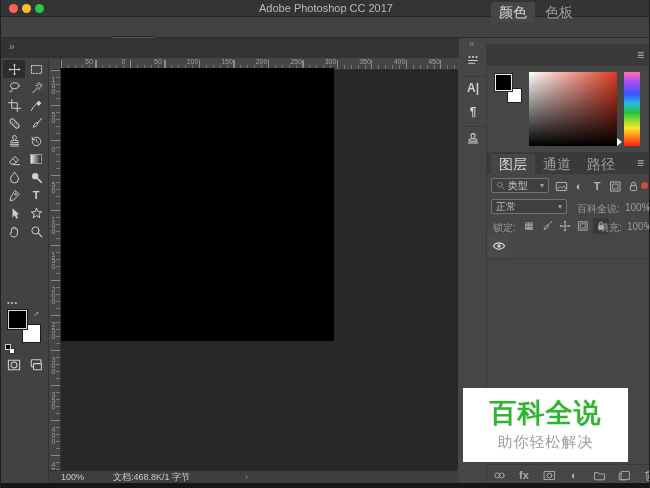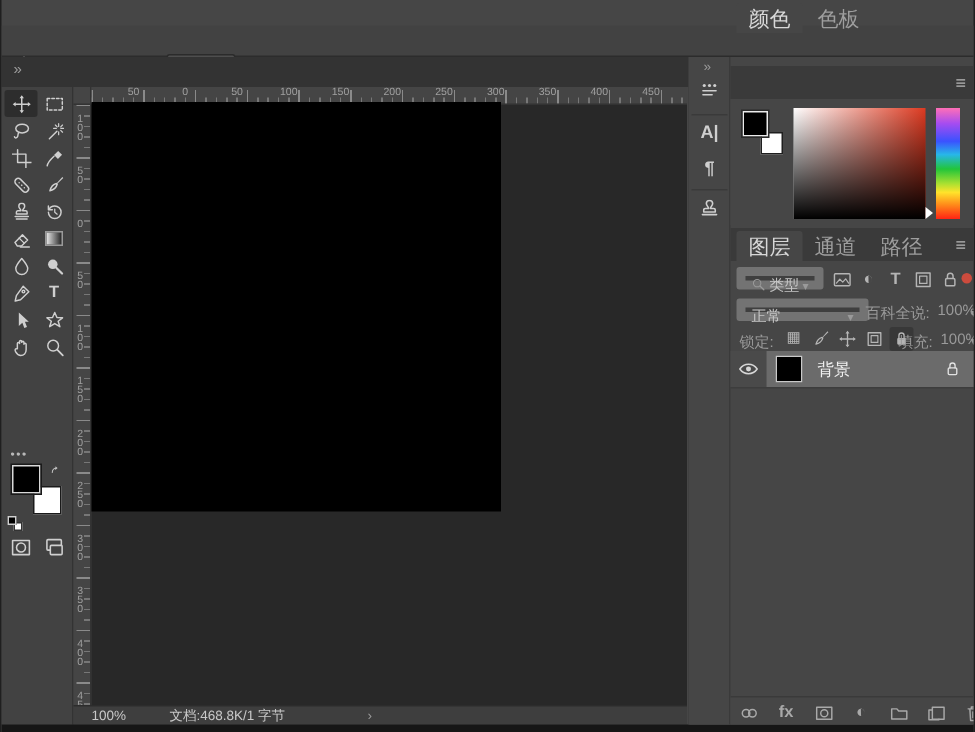--- a/index.html
+++ b/index.html
@@ -43,34 +43,40 @@
   .dock{position:absolute;left:458px;top:38px;width:192px;height:445px;background:#464646;border-left:1px solid #2e2e2e}
   .strip{position:absolute;left:458px;top:38px;width:28px;height:445px;background:#464646;border-right:1px solid #3a3a3a;color:#cfcfcf}
   .panelheader{position:absolute;background:#3a3a3a;height:22px}
   .ptab{position:absolute;top:2px;height:20px;font-size:14px;line-height:20px;padding:0 8px;color:#9e9e9e}
   .ptab.active{background:#464646;color:#d8d8d8;border-radius:2px 2px 0 0}
   .hamb{position:absolute;color:#b5b5b5;font-size:12px}
   .swatch{position:absolute;border:1px solid #1f1f1f}
   .huestrip{position:absolute;width:16px;background:linear-gradient(to bottom,#ff6fb7 0%,#a64cf0 14%,#3a52ff 30%,#27b7e8 42%,#22c53a 55%,#a8e031 68%,#ffe32b 76%,#ff8c1a 87%,#ff2414 100%)}
   .satsq{position:absolute;background:linear-gradient(to bottom,rgba(0,0,0,0),#000),linear-gradient(to right,#fff,#dd3a21)}
   .lrow-label{position:absolute;font-size:10px;color:#9a9a9a;white-space:nowrap}
-  .ddp{position:absolute;height:15px;background:#3f3f3f;border:6px solid #737373;border-radius:2px;font-size:10px;color:#c6c6c6;line-height:13px;padding:0 4px}
+  .ddp{position:absolute;height:15px;background:#3f3f3f;border:1px solid #737373;border-radius:2px;font-size:10px;color:#c6c6c6;line-height:13px;padding:0 4px}
   .layerrow{position:absolute;left:510px;top:234px;width:140px;height:24px;background:#6b6b6b}
   .wm{position:absolute;left:462px;top:388px;width:165px;height:74px;background:#ffffff;z-index:50;text-align:center}
   .wm-title{font-weight:bold;font-size:27px;margin-top:7px;letter-spacing:1px}
   .wm-sub{font-size:15px;color:#9d9d9d;margin-top:2px;letter-spacing:1px}
   .reddot{position:absolute;width:7px;height:7px;border-radius:50%;background:#cc4b3d}
   .sep{position:absolute;width:1px;background:#555;top:21px;height:14px}
   .pressed{background:#383838;border-radius:2px}
 </style>
 </head>
 <body>
 
 <div class="win">
 
+  <div class="titlebar">
+    <span class="tl" style="left:8px;background:#ff5f57"></span>
+    <span class="tl" style="left:21px;background:#febc2e"></span>
+    <span class="tl" style="left:34px;background:#28c840"></span>
+    <div class="title">Adobe Photoshop CC 2017</div>
+  </div>
 
   <div class="optionsbar">
     <span class="abs" style="left:8px;top:20px"><svg viewBox="0 0 16 16" width="14" height="14" fill="none" stroke="currentColor" stroke-width="1.2" stroke-linecap="round" stroke-linejoin="round">
           <path d="M8 2.2v11.6M2.2 8h11.6"></path>
           <path d="M8 .6 9.8 3H6.2zM8 15.4 9.8 13H6.2zM.6 8 3 6.2v3.6zM15.4 8 13 6.2v3.6z" fill="currentColor" stroke="none"></path>
         </svg></span>
     <span class="abs chev" style="left:26px;top:24px">▾</span>
     <span class="chk" style="left:42px"></span>
     <span class="olabel" style="left:56px">自动选择:</span>
     <span class="dd" style="left:110px;width:46px"><span>图层</span><span class="chev">▾</span></span>
@@ -452,21 +458,21 @@
       </span>
       <span class="icn">
         <svg viewBox="0 0 16 16" width="13" height="13" fill="none" stroke="currentColor" stroke-width="1.2" stroke-linecap="round" stroke-linejoin="round">
           <rect x="4.2" y="7" width="7.6" height="6" rx="1"></rect>
           <path d="M5.7 7V5a2.3 2.3 0 014.6 0v2"></path>
         </svg>
       </span>
     </div>
   <span class="reddot" style="left:640px;top:182px"></span>
 
-  <div class="ddp" style="left:490px;top:199px;width:88px">
+  <div class="ddp" style="left:490px;top:199px;width:76px">
     <span>正常</span><span class="chev" style="float:right">▾</span>
   </div>
   <span class="lrow-label" style="left:576px;top:202px">百科全说:</span>
   <span class="lrow-label" style="left:624px;top:202px">100%</span>
   <span class="chev abs" style="left:646px;top:204px">▾</span>
 
   <span class="lrow-label" style="left:492px;top:221px">锁定:</span>
   <div class="icon-row" id="lockIcons" style="left:520px;top:218px;gap:2px;color:#b5b5b5">
       <span class="icn">
         <span class="ticon" style="font-size:10px;font-weight:bold">▦</span>
@@ -498,28 +504,20 @@
     </div>
   <span class="lrow-label" style="left:598px;top:221px">填充:</span>
   <span class="lrow-label" style="left:626px;top:221px">100%</span>
   <span class="chev abs" style="left:646px;top:223px">▾</span>
 
   <div class="abs" style="left:486px;top:234px;width:24px;height:24px;background:#4a4a4a"></div>
   <span class="abs" style="left:491px;top:239px;color:#d6d6d6"><svg viewBox="0 0 16 16" width="14" height="14" fill="none" stroke="currentColor" stroke-width="1.2" stroke-linecap="round" stroke-linejoin="round">
         <path d="M1.4 8S3.9 4.4 8 4.4 14.6 8 14.6 8 12.1 11.6 8 11.6 1.4 8 1.4 8z"></path>
         <circle cx="8" cy="8" r="1.9" fill="currentColor" stroke="none"></circle>
       </svg></span>
-  <div class="layerrow">
-    <div class="abs" style="left:6px;top:3px;width:18px;height:18px;background:#000;border:1px solid #c9c9c9"></div>
-    <span class="abs" style="left:34px;top:5px;font-size:11px;color:#f1f1f1">背景</span>
-    <span class="abs" style="left:118px;top:5px;color:#e2e2e2"><svg viewBox="0 0 16 16" width="12" height="12" fill="none" stroke="currentColor" stroke-width="1.2" stroke-linecap="round" stroke-linejoin="round">
-          <rect x="4.2" y="7" width="7.6" height="6" rx="1"></rect>
-          <path d="M5.7 7V5a2.3 2.3 0 014.6 0v2"></path>
-        </svg></span>
-  </div>
   <div class="abs" style="left:486px;top:258px;width:164px;height:1px;background:#3d3d3d"></div>
 
   <div class="abs" style="left:486px;top:464px;width:164px;height:19px;background:#464646;border-top:1px solid #3a3a3a"></div>
   <div class="icon-row" id="bottomIcons" style="left:490px;top:467px;gap:9px;color:#a9a9a9;z-index:60">
       <span class="icn">
         <svg viewBox="0 0 16 16" width="13" height="13" fill="none" stroke="currentColor" stroke-width="1.2" stroke-linecap="round" stroke-linejoin="round">
           <circle cx="5.4" cy="8" r="3.1"></circle>
           <circle cx="10.6" cy="8" r="3.1"></circle>
         </svg>
       </span>
@@ -547,13 +545,17 @@
         </svg>
       </span>
       <span class="icn">
         <svg viewBox="0 0 16 16" width="13" height="13" fill="none" stroke="currentColor" stroke-width="1.2" stroke-linecap="round" stroke-linejoin="round">
           <path d="M3 4.4h10M5.6 4.4V2.8h4.8v1.6M4.4 4.4 5 14h6l.6-9.6"></path>
           <path d="M6.8 6.8v4.8M9.2 6.8v4.8" stroke-width="1"></path>
         </svg>
       </span>
     </div>
 
+  <div class="wm">
+    <div class="wm-title" id="wmTitle" style="color: rgb(46, 182, 46);">百科全说</div>
+    <div class="wm-sub">助你轻松解决</div>
+  </div>
 </div>
 
 </body></html>

